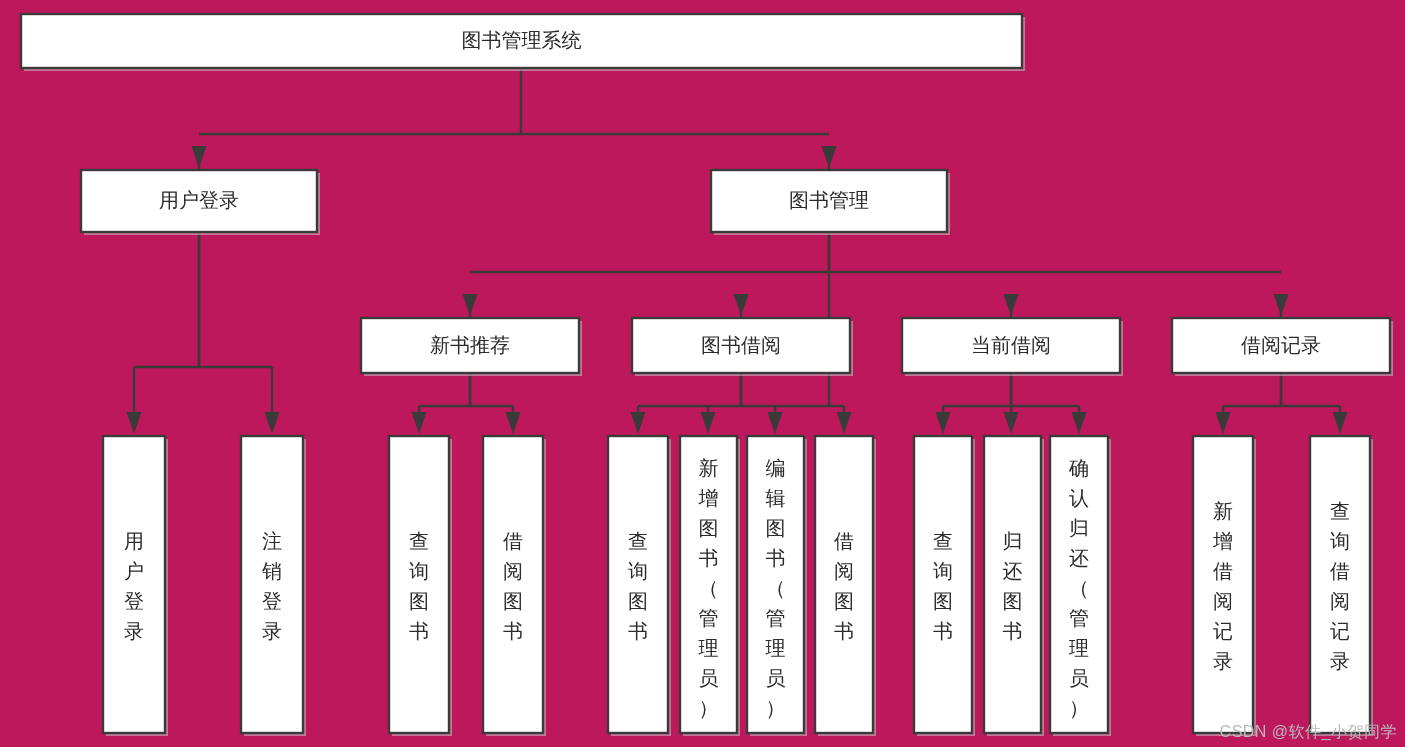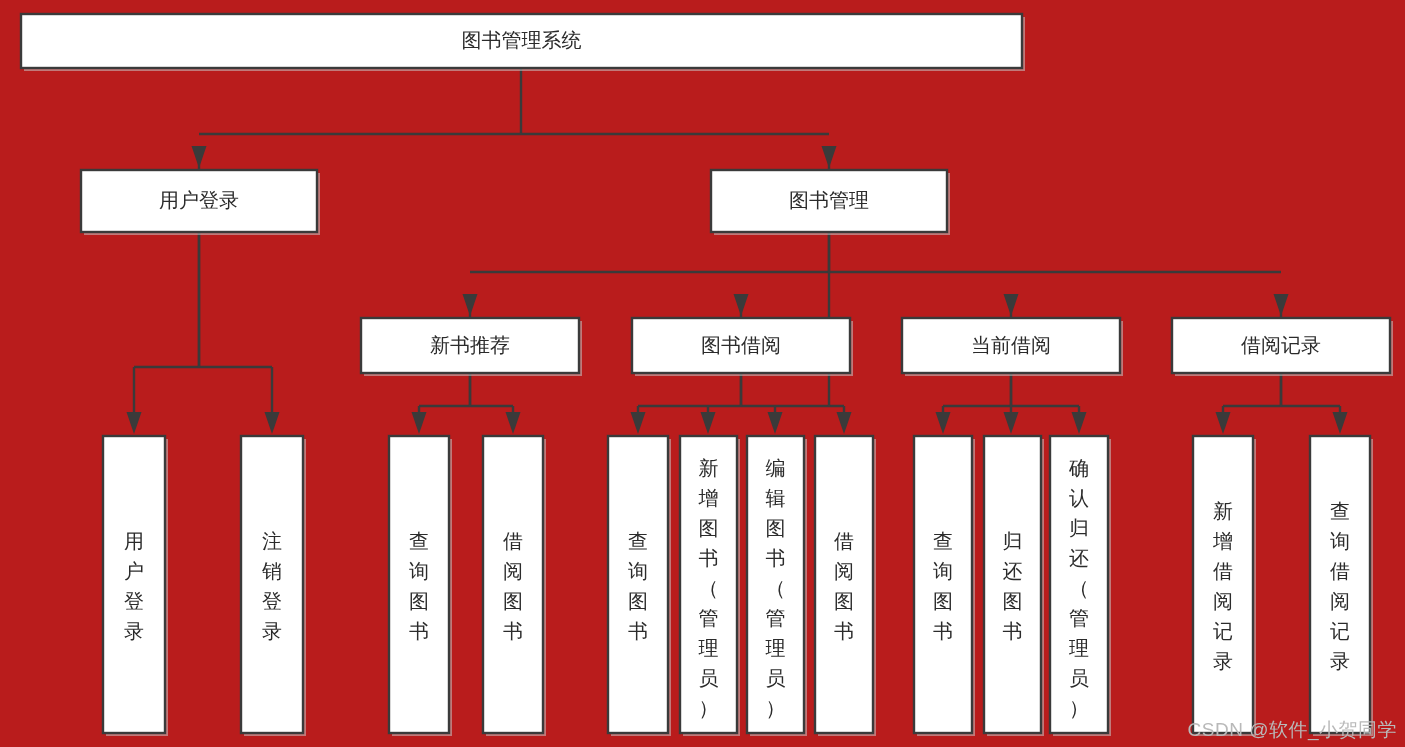--- a/index.html
+++ b/index.html
@@ -8,21 +8,21 @@
     padding: 0;
     background: #ffffff;
   }
   body {
     font-family: "Liberation Sans", "DejaVu Sans", sans-serif;
   }
   #diagram-root {
     position: relative;
     width: 1405px;
     height: 747px;
-    background: #b91c1c;
+    background: #be185d;
     overflow: hidden;
   }
   svg.diagram-canvas {
     position: absolute;
     left: 0;
     top: 0;
     width: 1405px;
     height: 747px;
     display: block;
   }
@@ -56,21 +56,21 @@
     font-family: "Liberation Sans", "DejaVu Sans", sans-serif;
     font-size: 20px;
     fill: #2b2b2b;
     text-anchor: middle;
   }
   .watermark-text {
     position: absolute;
     right: 8px;
     bottom: 4px;
     font-family: "Liberation Sans", "DejaVu Sans", sans-serif;
-    font-size: 19px;
+    font-size: 16px;
     color: #b9b9b9;
     letter-spacing: 0.5px;
     white-space: nowrap;
     user-select: none;
   }
 </style>
 </head>
 <body>
 
 <div id="diagram-root">

